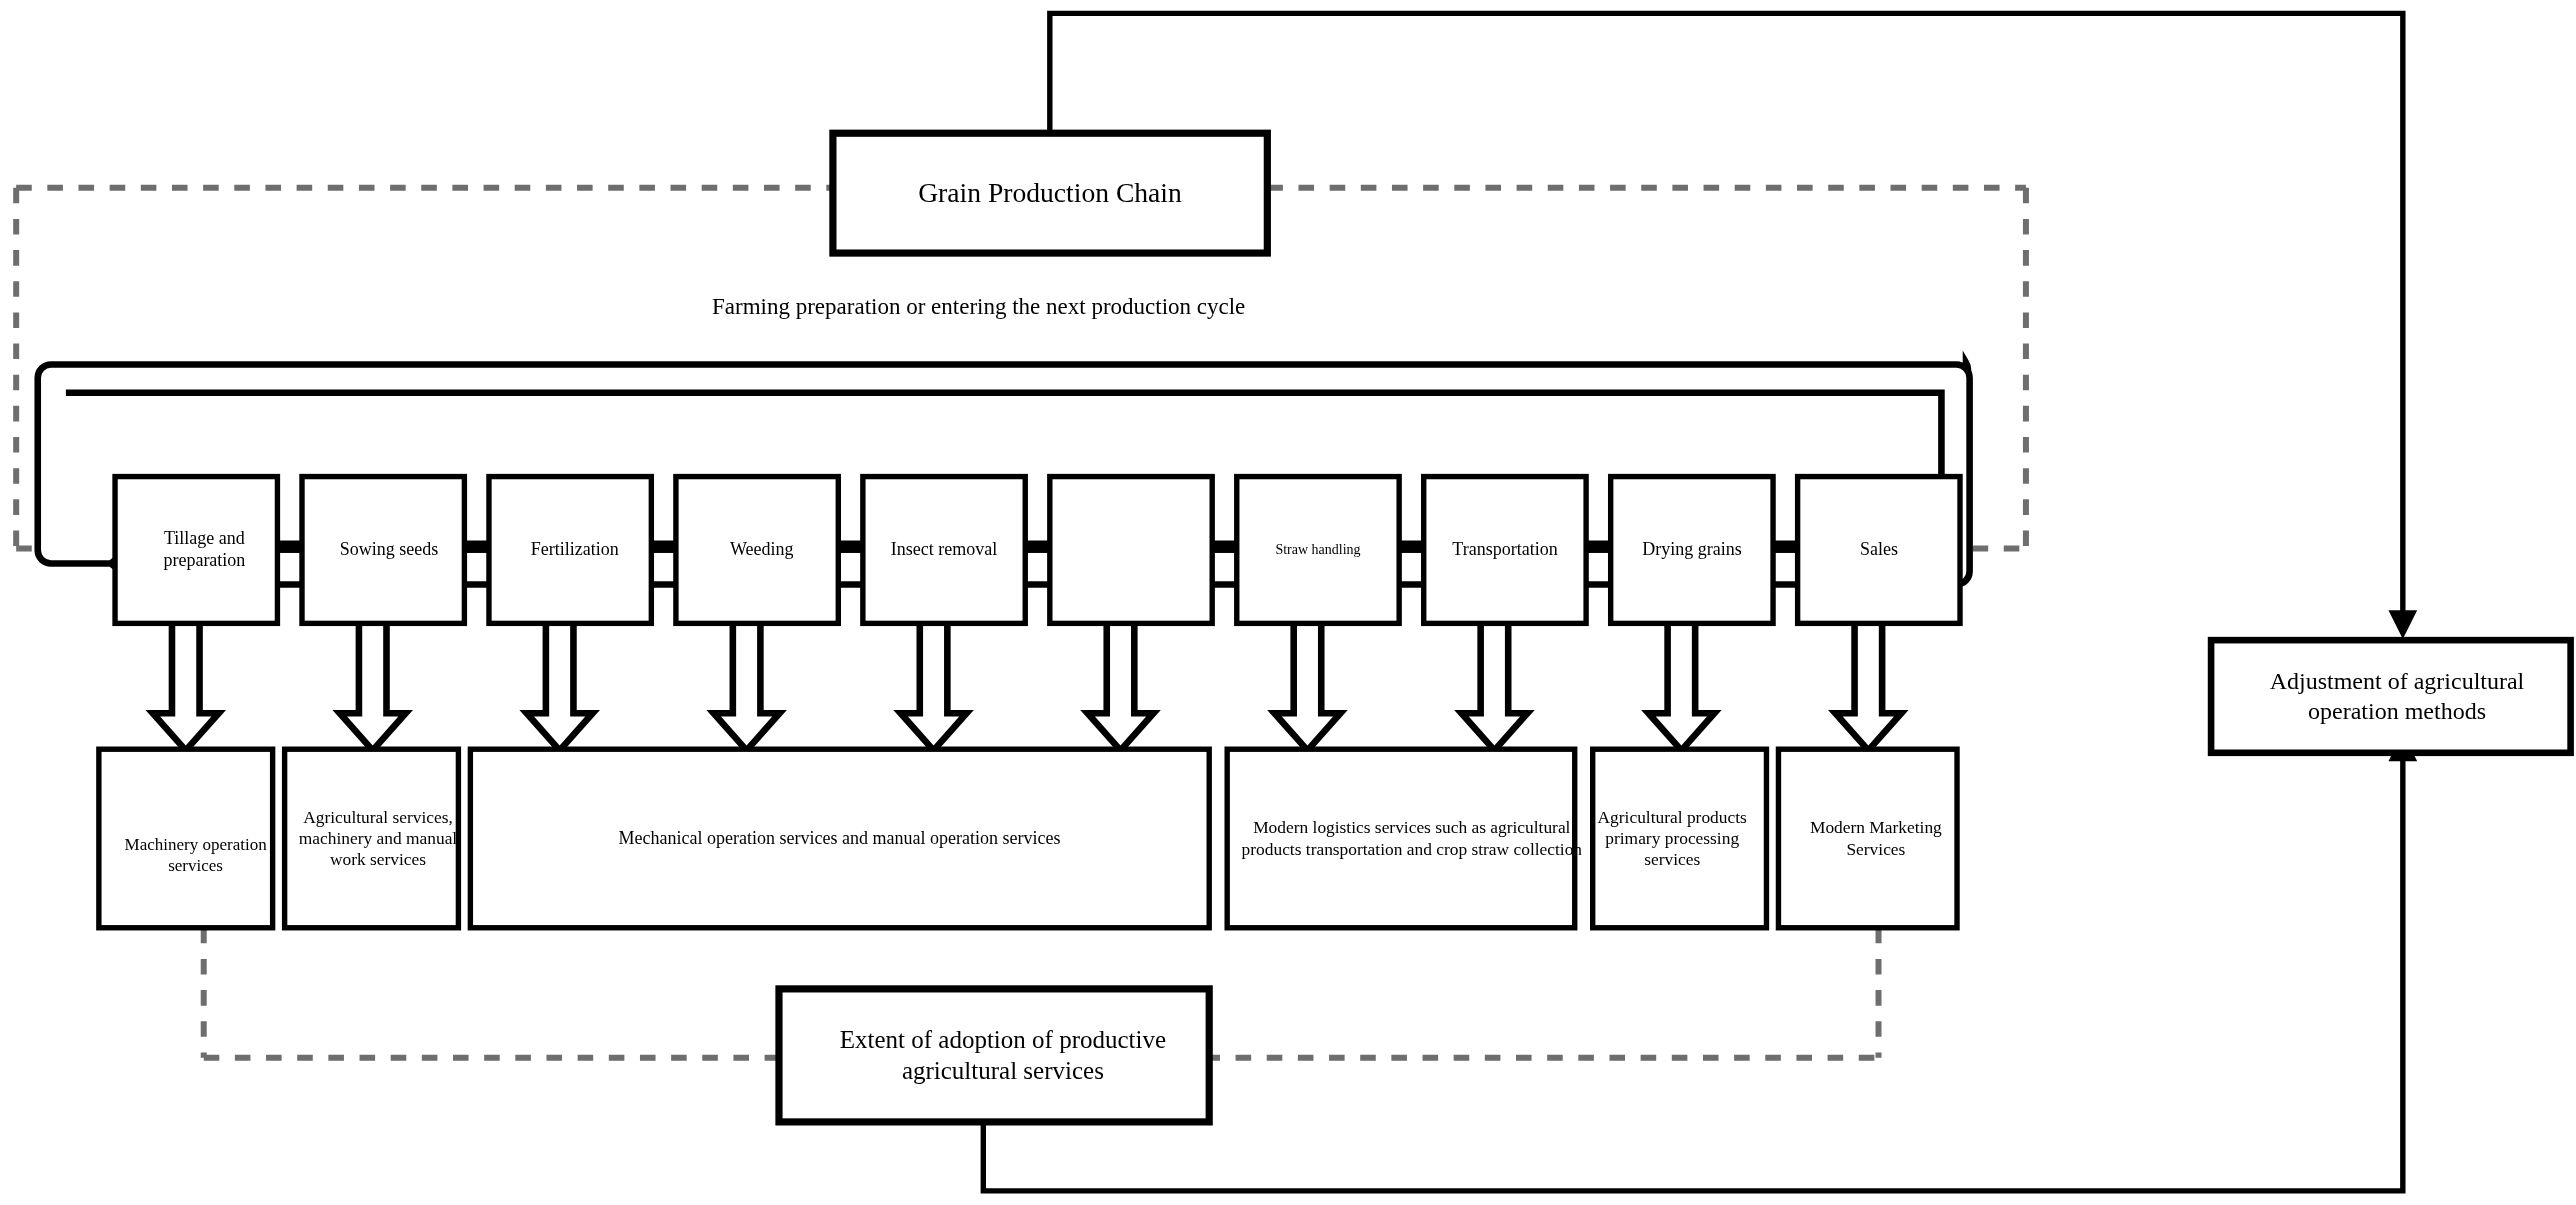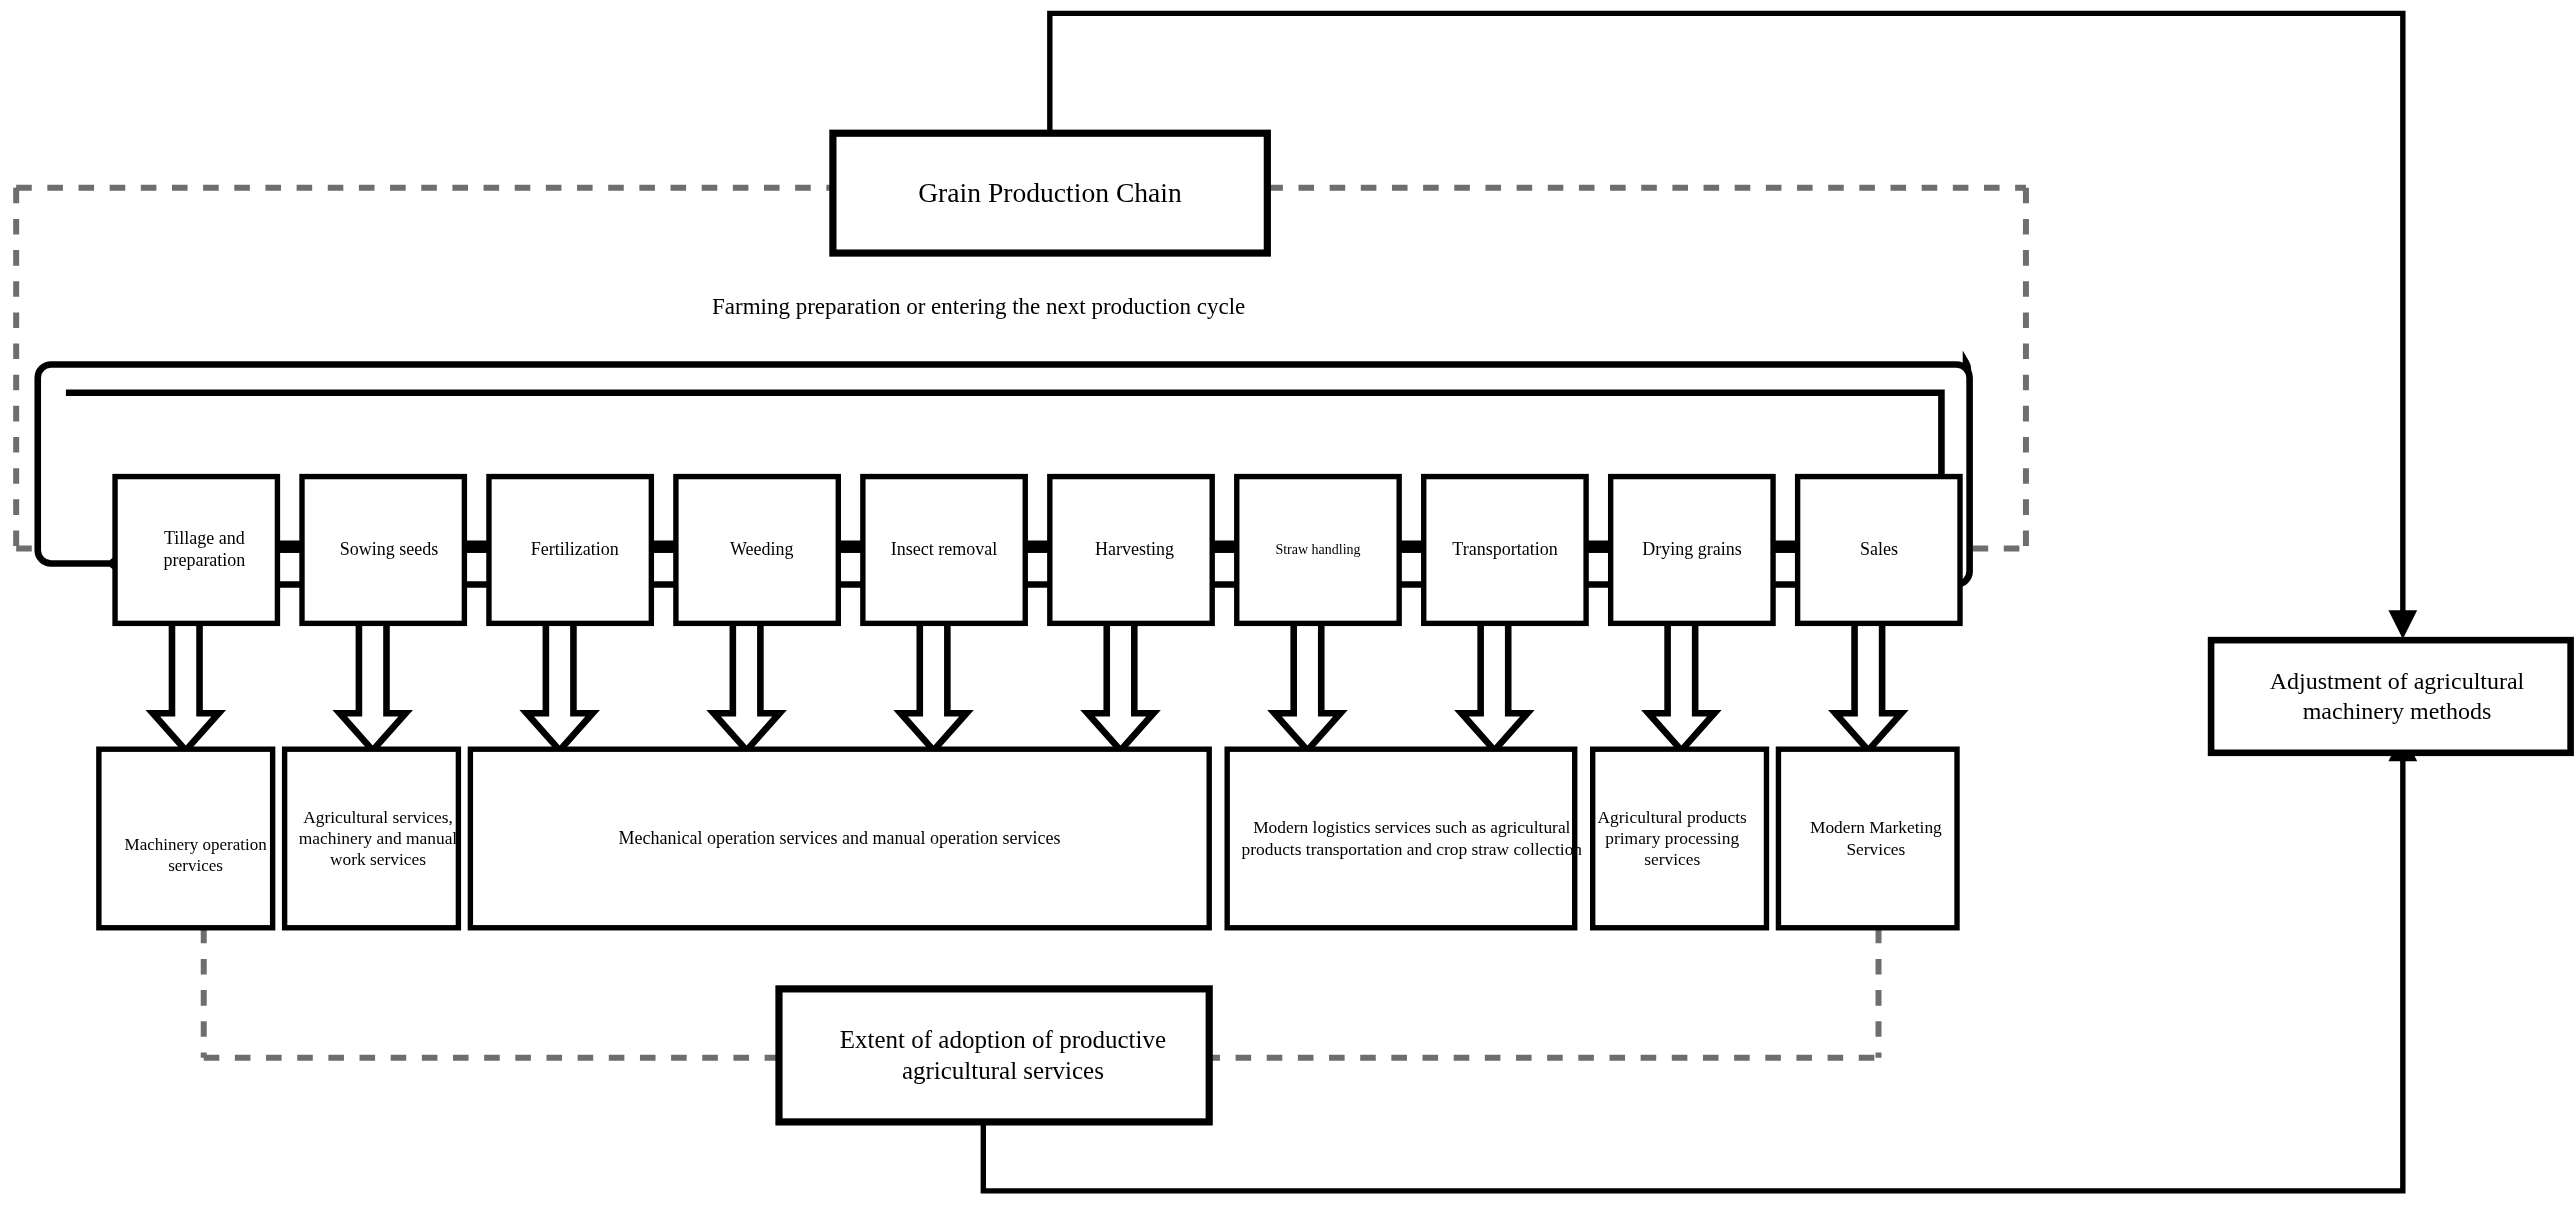--- a/index.html
+++ b/index.html
@@ -139,31 +139,30 @@
     <rect x="3690" y="1068" width="600" height="188" fill="#ffffff" stroke="#000" stroke-width="11"></rect>
 
     <rect x="1300" y="1650" width="718" height="222" fill="#ffffff" stroke="#000" stroke-width="12"></rect>
 
   </svg>
 
   <div class="boxtext" style="left:833px;top:133px;width:434px;height:120px;font-size:27.6px;text-align:center;">Grain Production Chain</div>
 
   <div class="label-free" style="left:712px;top:294px;font-size:23px;">Farming preparation or entering the next production cycle</div>
 
-  <div class="boxtext" style="left:2221px;top:640px;width:340px;height:113px;font-size:24px;padding:0 6px;">Adjustment of agricultural machinery methods</div>
+  <div class="boxtext" style="left:2221px;top:640px;width:340px;height:113px;font-size:24px;padding:0 6px;">Adjustment of agricultural operation methods</div>
 
   <div class="boxtext" style="left:790px;top:989px;width:409px;height:133px;font-size:25px;padding:0 8.4px;">Extent of adoption of productive agricultural services</div>
 
   <div class="boxtext" style="left:115px;top:476px;width:162px;height:147px;font-size:18px;padding:0 8.4px;">Tillage and preparation</div>
   <div class="boxtext" style="left:302px;top:476px;width:162px;height:147px;font-size:18px;padding:0 6px;text-align:center;">Sowing seeds</div>
   <div class="boxtext" style="left:489px;top:476px;width:162px;height:147px;font-size:18px;padding:0 4.8px;">Fertilization</div>
   <div class="boxtext" style="left:676px;top:476px;width:162px;height:147px;font-size:18px;padding:0 4.8px;">Weeding</div>
 
   <div class="boxtext" style="left:857px;top:476px;width:174px;height:147px;font-size:18px;">Insect removal</div>
-  <div class="boxtext" style="left:1050px;top:476px;width:162px;height:147px;font-size:18px;padding:0 3.6px;">Harvesting</div>
   <div class="boxtext" style="left:1232px;top:476px;width:172px;height:147px;font-size:14px;">Straw handling</div>
   <div class="boxtext" style="left:1611px;top:476px;width:162px;height:147px;font-size:18px;">Drying grains</div>
   <div class="boxtext" style="left:1419px;top:476px;width:172px;height:147px;font-size:18px;">Transportation</div>
   <div class="boxtext" style="left:1798px;top:476px;width:162px;height:147px;font-size:18px;">Sales</div>
 
   <div class="boxtext" style="left:99px;top:766px;width:174px;height:179px;font-size:17px;padding:0 9.6px;">Machinery operation services</div>
   <div class="boxtext" style="left:470px;top:749px;width:739px;height:179px;font-size:18px;">Mechanical operation services and manual operation services</div>
   <div class="boxtext" style="left:285px;top:749px;width:174px;height:179px;font-size:17.4px;padding:0 6px;">Agricultural services, machinery and manual work services</div>
   <div class="boxtext" style="left:1227px;top:749px;width:348px;height:179px;font-size:17.4px;padding:0 10.8px;">Modern logistics services such as agricultural products transportation and crop straw collection</div>
   <div class="boxtext" style="left:1578px;top:749px;width:174px;height:179px;font-size:17.4px;padding:0 7.2px;">Agricultural products primary processing services</div>

